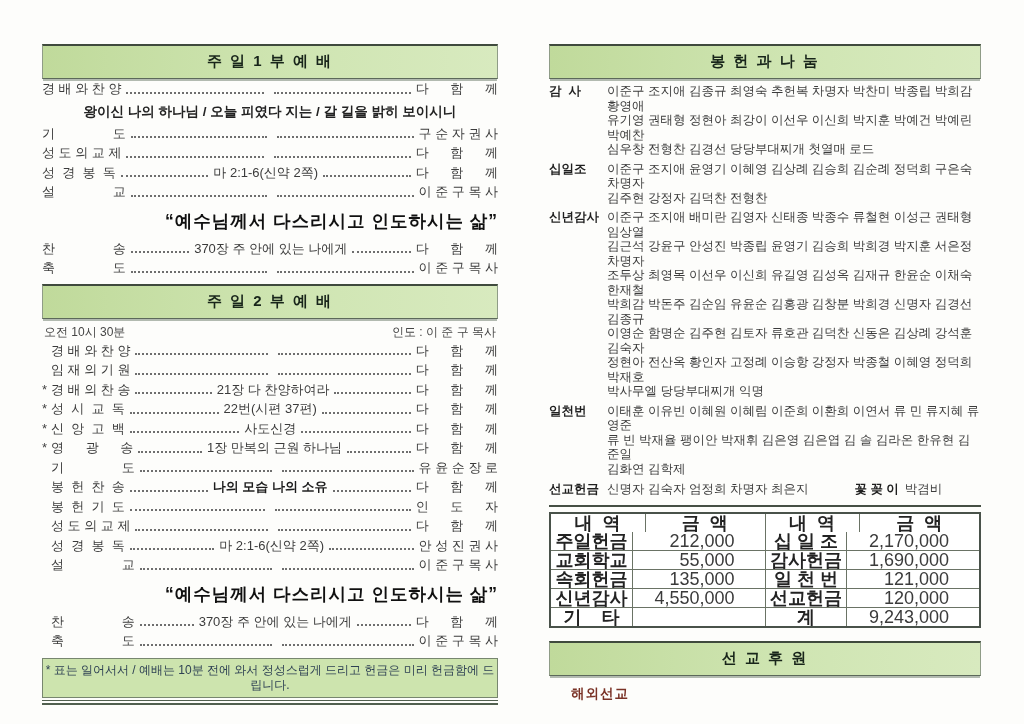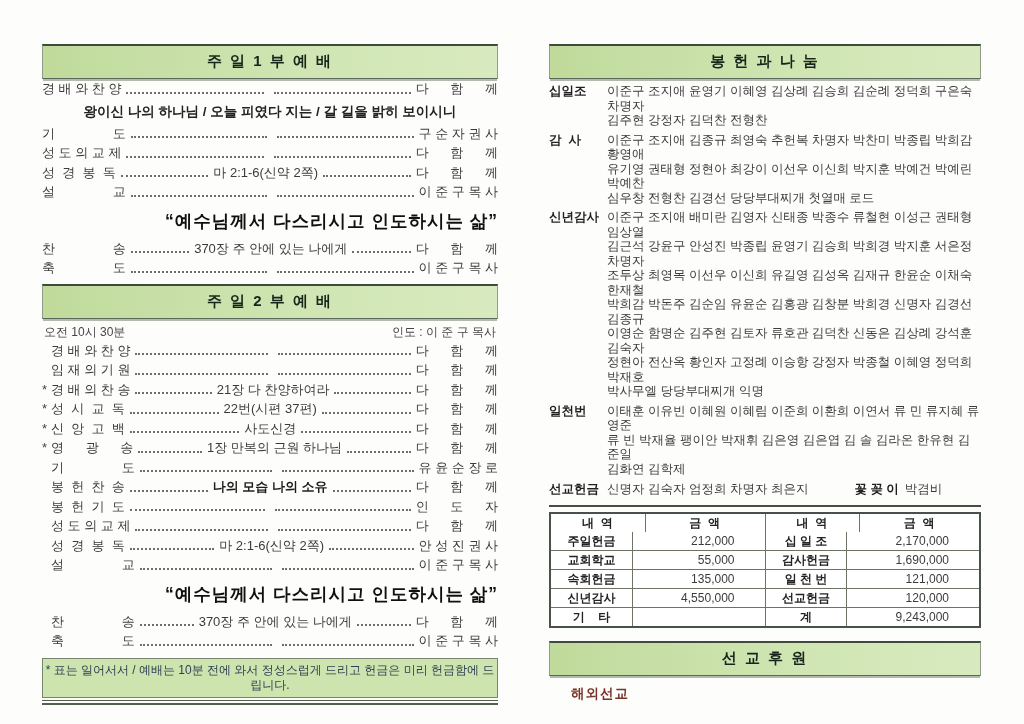--- a/index.html
+++ b/index.html
@@ -50,21 +50,21 @@
 
   
   .stats{border:2px solid #49524a;margin-top:1px;background:#fff;}
   .stats-title{
     background:linear-gradient(90deg,#bcd794,#cfe5b2 60%,#d8eabf);
     border-bottom:1px solid #49524a;text-align:center;font-weight:bold;
     font-size:14px;color:#18251a;padding:4px 0;letter-spacing:2px;
   }
   .trow{display:flex;border-top:1px solid #6a7365;}
   .trow:first-of-type{border-top:none;}
-  .tc{font-size:12px;line-height:16px;padding:1px 1px;white-space:pre;overflow:hidden;}
+  .tc{font-size:18px;line-height:16px;padding:1px 1px;white-space:pre;overflow:hidden;}
   .tc+.tc{border-left:1px solid #6a7365;}
   .c1,.c3{width:22%;text-align:center;font-weight:bold;color:#232323;}
   .c2,.c4{width:28%;text-align:right;padding-right:30px;color:#3b3b3b;}
   .thead .tc{font-weight:bold;text-align:center;padding-right:2px;color:#232323;}
 
   
   .subtitle{color:#7a3226;font-weight:bold;font-size:13.5px;margin:9px 0 5px;letter-spacing:1px;}
 </style>
 </head>
 <body>
@@ -288,32 +288,32 @@
   <div class="note">* 표는 일어서서 / 예배는 10분 전에 와서 정성스럽게 드리고 헌금은 미리 헌금함에 드립니다.</div>
   <div class="double-rule"></div>
 </div>
 
 <div class="page page-right">
   <div class="band">
     <span>봉 헌 과 나 눔</span>
   </div>
 
   <div class="offer-list">
-
-      <div class="orow">
-        <span class="olabel">십일조</span>
-        <div class="otext">이준구 조지애 윤영기 이혜영 김상례 김승희 김순례 정덕희 구은숙 차명자
-김주현 강정자 김덕찬 전형찬</div>
-      </div>
 
       <div class="orow">
         <span class="olabel">감  사</span>
         <div class="otext">이준구 조지애 김종규 최영숙 추헌복 차명자 박찬미 박종립 박희감 황영애
 유기영 권태형 정현아 최강이 이선우 이신희 박지훈 박예건 박예린 박예찬
 심우창 전형찬 김경선 당당부대찌개 첫열매 로드</div>
+      </div>
+
+      <div class="orow">
+        <span class="olabel">십일조</span>
+        <div class="otext">이준구 조지애 윤영기 이혜영 김상례 김승희 김순례 정덕희 구은숙 차명자
+김주현 강정자 김덕찬 전형찬</div>
       </div>
 
       <div class="orow">
         <span class="olabel">신년감사</span>
         <div class="otext">이준구 조지애 배미란 김영자 신태종 박종수 류철현 이성근 권태형 임상열
 김근석 강윤구 안성진 박종립 윤영기 김승희 박희경 박지훈 서은정 차명자
 조두상 최영목 이선우 이신희 유길영 김성옥 김재규 한윤순 이채숙 한재철
 박희감 박돈주 김순임 유윤순 김홍광 김창분 박희경 신명자 김경선 김종규
 이영순 함명순 김주현 김토자 류호관 김덕찬 신동은 김상례 강석훈 김숙자
 정현아 전산옥 황인자 고정례 이승항 강정자 박종철 이혜영 정덕희 박재호

